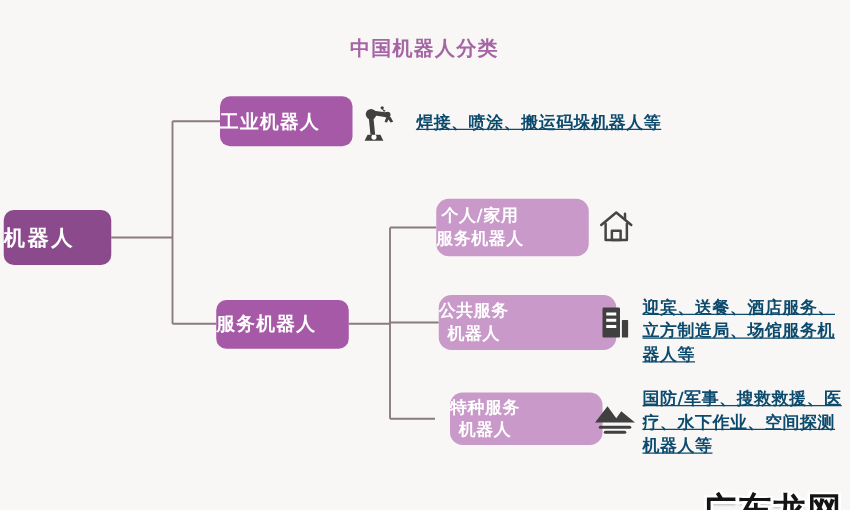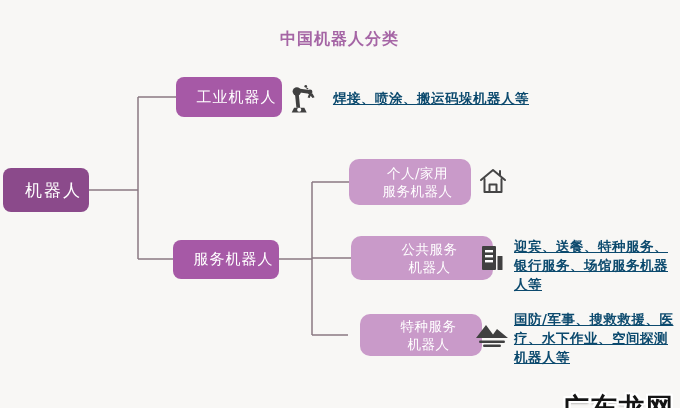--- a/index.html
+++ b/index.html
@@ -27,26 +27,24 @@
   }
   .connectors {
     position: absolute;
     left: 0; top: 0;
     width: 680px; height: 408px;
   }
   .node {
     position: absolute;
     display: flex;
     align-items: center;
-    justify-content: center;
     text-align: center;
     color: #ffffff;
-    font-weight: normal;
+    font-weight: bold;
     border-radius: 8px;
-    padding-left: 15px;
   }
   .node-root {
     left: 3px; top: 144px; width: 86px; height: 44px;
     background: #8b4a8b;
     font-size: 17px;
     letter-spacing: 2px;
   }
   .node-branch {
     background: #a659a6;
     font-size: 15px;
@@ -193,19 +191,19 @@
     <svg viewBox="0 0 36 27" width="36" height="27" xmlns="http://www.w3.org/2000/svg">
       <g fill="#404040">
         <path d="M2 17 L12 4 L19 13.5 L23 8 L34 17 Z"></path>
         <rect x="5" y="19.5" width="26" height="2.4" rx="1.2"></rect>
         <rect x="9" y="23.5" width="18" height="2.4" rx="1.2"></rect>
       </g>
     </svg>
   </span>
 
   <div class="desc desc-industrial">焊接、喷涂、搬运码垛机器人等</div>
-  <div class="desc desc-public">迎宾、送餐、特种服务、银行服务、场馆服务机器人等</div>
+  <div class="desc desc-public">迎宾、送餐、酒店服务、立方制造局、场馆服务机器人等</div>
   <div class="desc desc-special">国防/军事、搜救救援、医疗、水下作业、空间探测机器人等</div>
 
 
   <div class="watermark">广东龙网</div>
 
 </div>
 
 </body></html>

